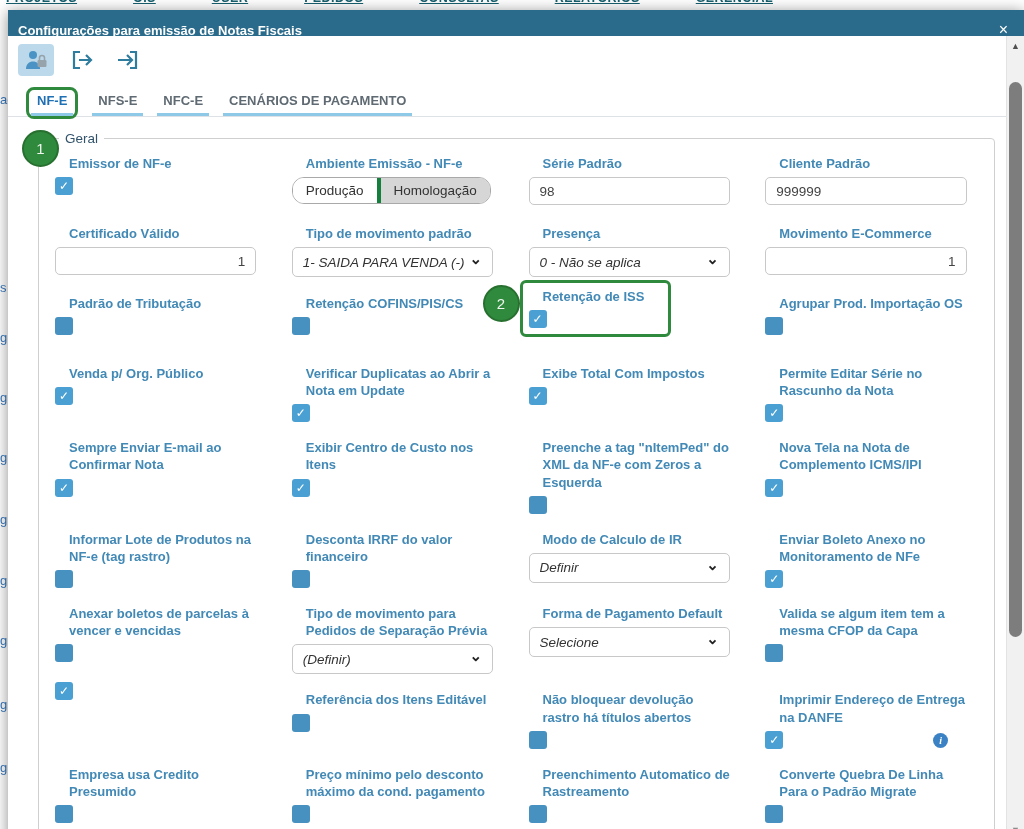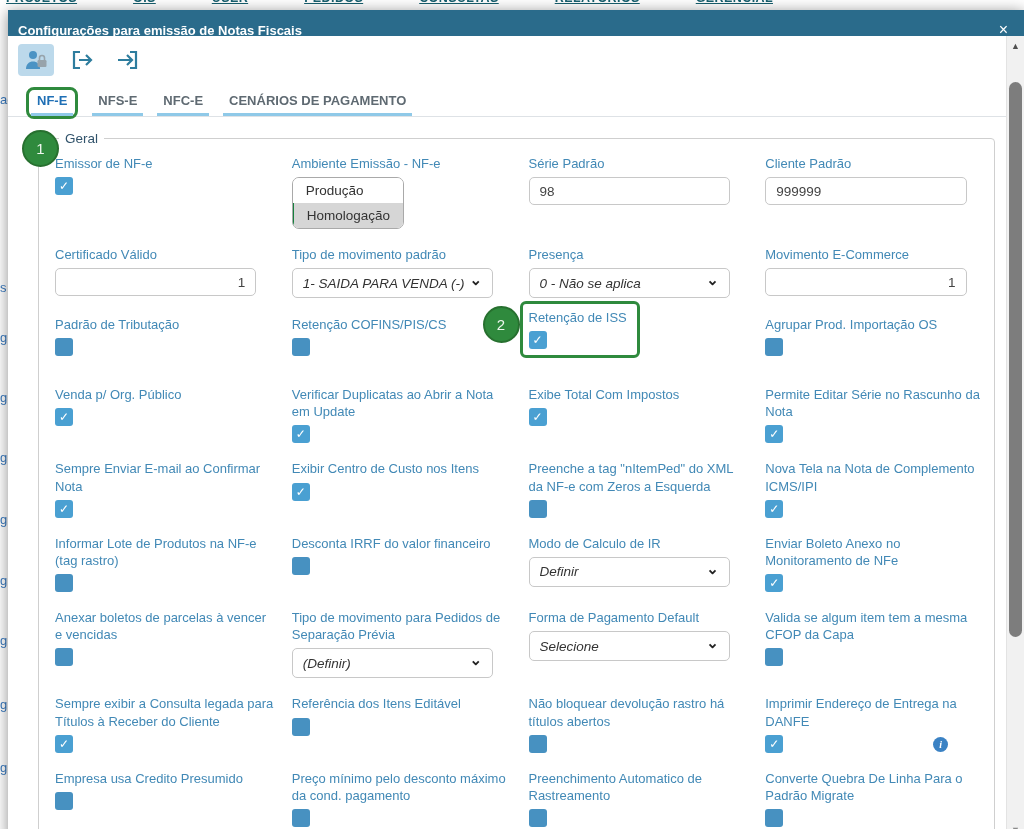--- a/index.html
+++ b/index.html
@@ -42,34 +42,34 @@
   #badge1{left:14px;top:94px;}
 
   
   fieldset.geral{border:1px solid #cfcfcf;border-radius:4px;margin:14px 12px 0 30px;
                  padding:0 10px 6px 16px;}
   fieldset.geral legend{font-size:13.5px;font-weight:normal;color:#31536b;padding:0 6px;margin-left:4px;}
 
   
   .grid{display:grid;grid-template-columns:repeat(4,1fr);column-gap:18px;padding-top:0;}
   .cell{min-height:62px;margin-bottom:8px;position:relative;}
-  .flabel{color:#4289b6;font-weight:normal;font-size:13px;line-height:1.32;margin:9px 0 5px;}
+  .flabel{color:#4289b6;font-weight:bold;font-size:13px;line-height:1.32;margin:9px 14px 5px;}
   .cb{width:18px;height:18px;border-radius:3px;display:flex;align-items:center;justify-content:center;
       font-size:12px;color:#fff;cursor:pointer;}
   .cb.on{background:#4aa0d2;}
   .cb.off{background:#4791c1;}
   .tinput{width:92%;height:28px;border:1px solid #c8c8c8;border-radius:5px;font-size:13.5px;color:#444;
           padding:0 10px;box-sizing:border-box;font-family:"Liberation Sans",sans-serif;background:#fff;}
   .tselect{width:92%;height:30px;border:1px solid #c8c8c8;border-radius:5px;display:flex;align-items:center;
            padding:0 10px;box-sizing:border-box;font-size:13.5px;color:#333;background:#fff;cursor:pointer;}
   .tselect .val{flex:1;overflow:hidden;white-space:nowrap;font-style:italic;}
   .chev{font-size:15px;color:#222;font-weight:bold;margin-top:-6px;}
-  .toggle{display:inline-flex;border:1px solid #a9a9a9;border-radius:7px;overflow:hidden;flex-direction:column;}
+  .toggle{display:inline-flex;border:1px solid #a9a9a9;border-radius:12px;overflow:hidden;}
   .tog-btn{padding:5px 13px;font-size:13.5px;color:#333;background:#fff;cursor:pointer;}
-  .tog-btn.sel{background:#d6d6d6;border-left:1px solid #15803d;text-align:right;}
+  .tog-btn.sel{background:#d6d6d6;border-left:4px solid #15803d;text-align:right;}
   .ctrl-row{display:flex;align-items:flex-start;}
   .info-dot{width:15px;height:15px;border-radius:50%;background:#3b82c4;color:#fff;font-size:10px;
             font-weight:bold;display:flex;align-items:center;justify-content:center;margin-left:150px;margin-top:2px;
             font-family:"Liberation Serif",serif;font-style:italic;}
   .hl-box{display:inline-block;border:3px solid #2f8a3d;border-radius:6px;background:#fff;
           padding:2px 10px 6px 6px;margin:-6px 0 0 -9px;position:relative;}
   .hl-box .flabel{margin-top:3px;}
   .hl-badge{position:absolute;left:-40px;top:2px;}
 
   
@@ -289,21 +289,20 @@
               <span class="chev">⌄</span>
             </div>
           </div>
           <div class="cell">
             <div class="flabel">Valida se algum item tem a mesma CFOP da Capa</div>
             <div class="ctrl-row">
               <div class="cb off"></div>
             </div>
           </div>
           <div class="cell">
-            <div class="flabel">Sempre exibir a Consulta legada para Títulos à Receber do Cliente</div>
             <div class="ctrl-row">
               <div class="cb on">✓</div>
             </div>
           </div>
           <div class="cell">
             <div class="flabel">Referência dos Itens Editável</div>
             <div class="ctrl-row">
               <div class="cb off"></div>
             </div>
           </div>

